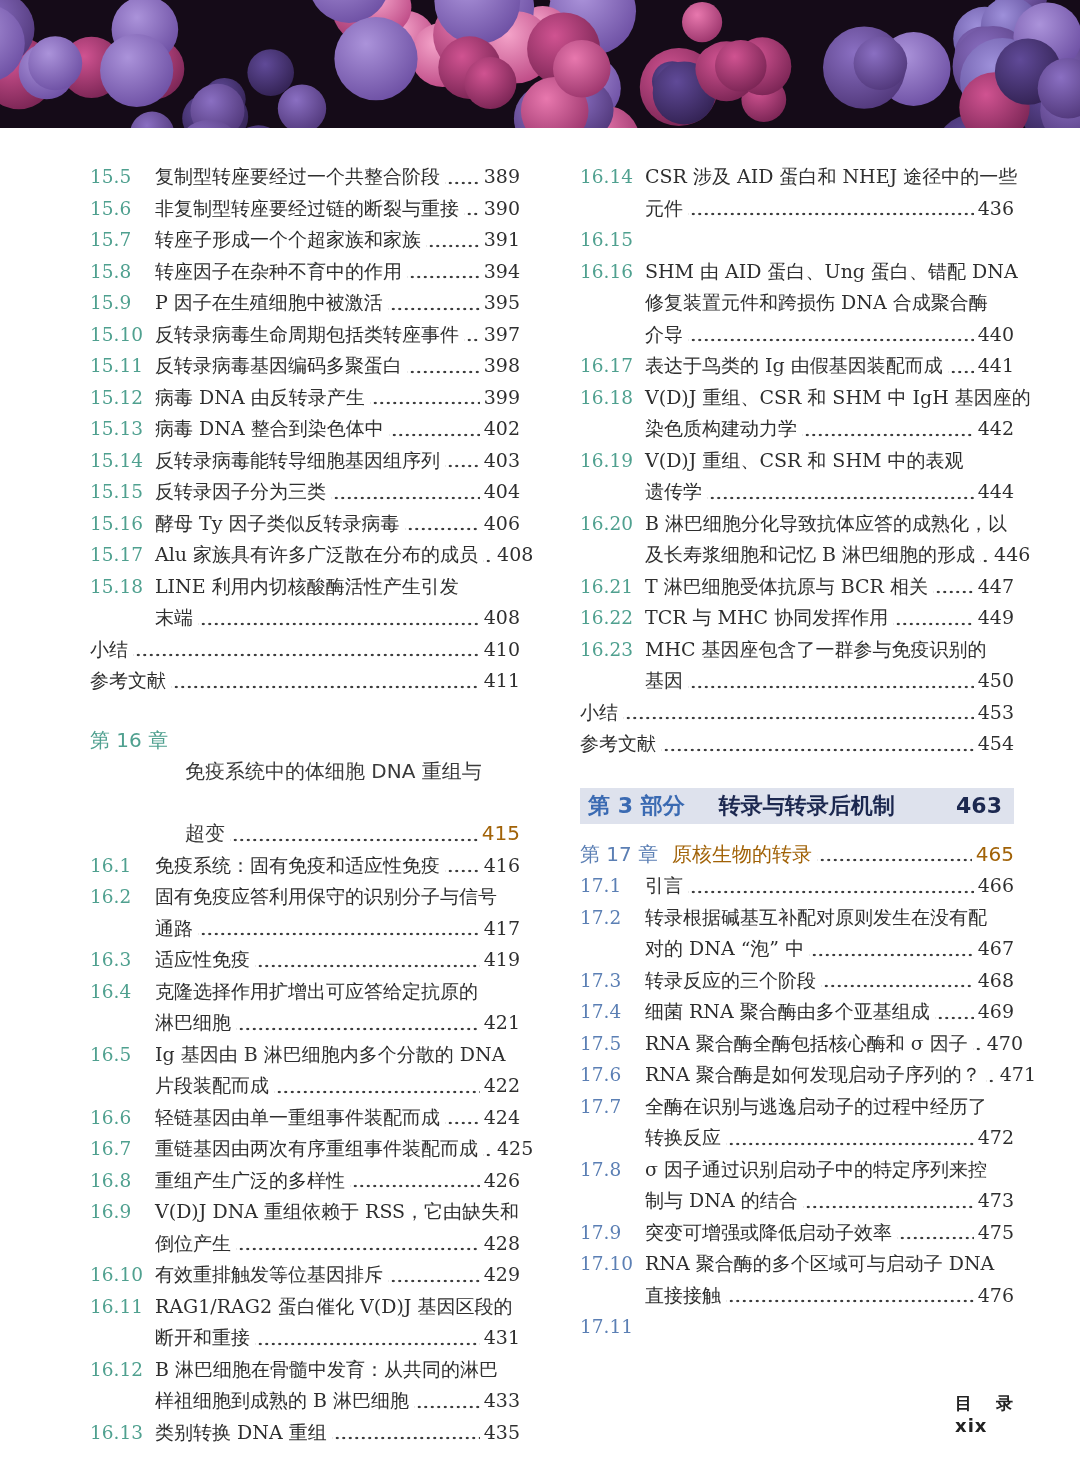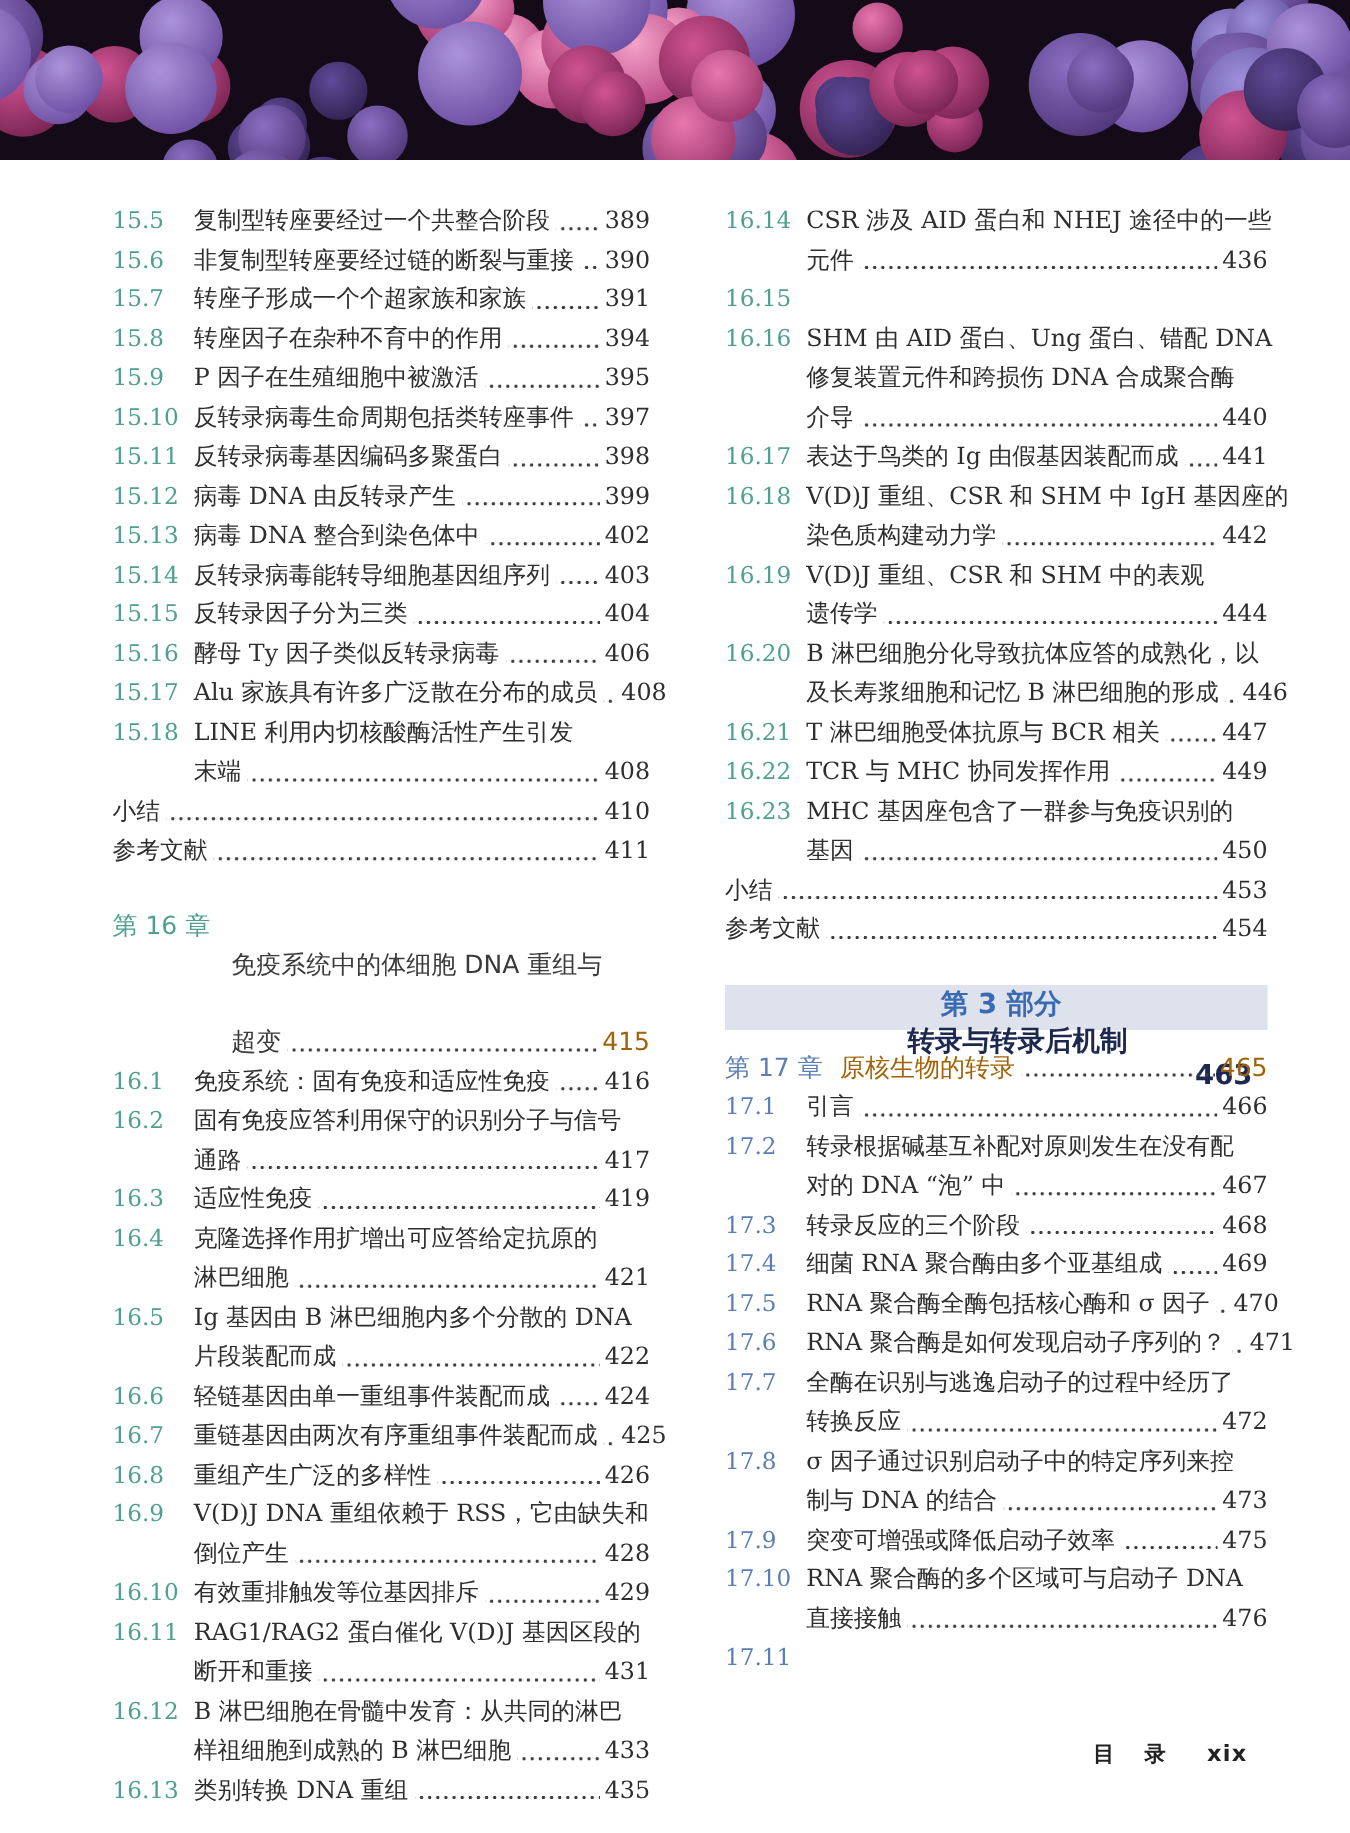--- a/index.html
+++ b/index.html
@@ -18,21 +18,21 @@
   }
   .header-art svg{display:block;}
   .col{position:absolute;top:161px;}
   #col-left{left:90px;width:430px;}
   #col-right{left:580px;width:434px;}
   .row{
     display:flex;align-items:flex-start;
     font-size:19px;line-height:31.5px;
     white-space:nowrap;
   }
-  .gap{margin-top:28px;}
+  .gap{margin-top:28px;justify-content:flex-end;}
   .gap-sm{margin-top:15px;}
   .num{flex:none;width:65px;font-size:18.5px;}
   .num.teal{color:var(--section-teal,#4fa08f);}
   .num.blue{color:var(--section-blue,#5b7fb4);}
   .body{flex:1 1 auto;min-width:0;}
   .line{white-space:nowrap;}
   .line.last{display:flex;align-items:flex-start;}
   .txt{flex:0 1 auto;}
   .leader{
     flex:1 1 auto;min-width:10px;
@@ -54,30 +54,30 @@
   .chap.teal{color:var(--section-teal,#4fa08f);}
   .chap.blue{color:var(--section-blue,#5b7fb4);}
   .chapter .body .line{font-size:20px;color:#3a3a3a;margin-top:31px;}
   .chapter .pg, .chapter-inline .pg, .chapter-inline .txt{font-size:20px;color:#a16207;}
   .chapter-inline .chap{width:92px;}
   .part-banner{
     display:flex;align-items:center;
     width:100%;height:36px;
     background:var(--banner-bg,#dee2ed);
     font-family:"DejaVu Sans","Liberation Sans",sans-serif;
-    font-weight:bold;white-space:nowrap;flex-direction:column;
+    font-weight:bold;white-space:nowrap;
   }
   .part-label{color:var(--part-blue,#3a6ab2);font-size:22px;padding-left:8px;flex:none;}
   .part-title{color:var(--part-dark,#1c2850);font-size:22px;margin-left:34px;flex:none;}
   .part-page{color:var(--part-dark,#1c2850);font-size:22px;margin-left:auto;padding-right:12px;flex:none;}
   .footer{
     position:absolute;top:1392px;right:82px;
     display:flex;align-items:baseline;
     font-family:"DejaVu Sans","Liberation Sans",sans-serif;
-    font-weight:bold;color:#222;white-space:nowrap;
+    font-weight:bold;color:#222;white-space:nowrap;flex-direction:column;
   }
   .footer .label{font-size:17px;letter-spacing:9px;}
   .footer .pgnum{font-size:18px;margin-left:24px;letter-spacing:1px;}
 </style>
 </head>
 <body style="--section-teal: #4fa08f; --section-blue: #5b7fb4; --part-blue: #3a6ab2; --part-dark: #1c2850; --banner-bg: #dee2ed; --text: #2e2e2e;">
 
 <div class="header-art" id="header-art">
     <svg width="1080" height="128" viewBox="0 0 1080 128">
       <defs>

